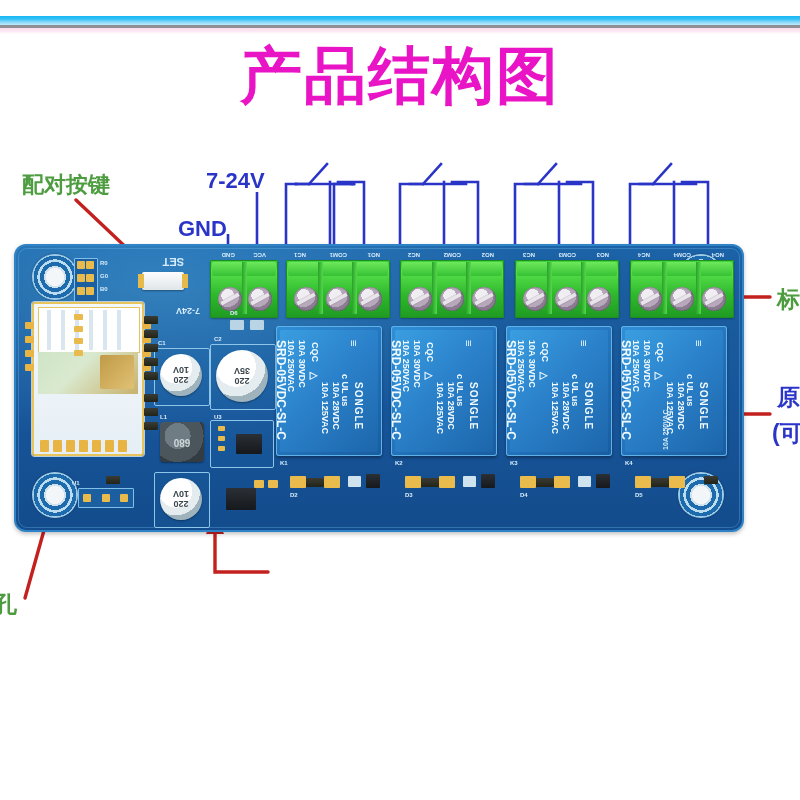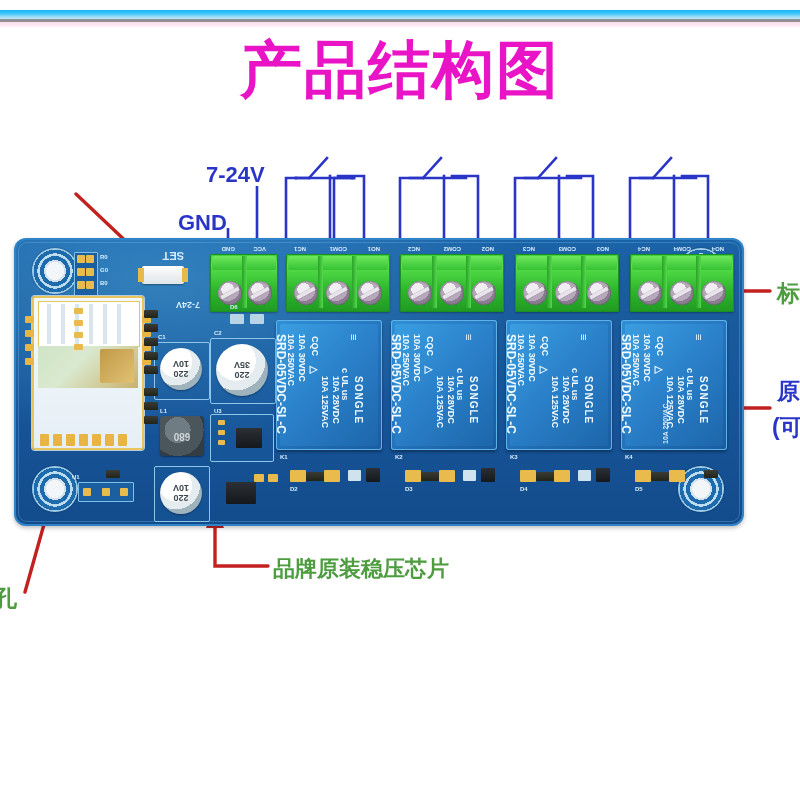--- a/index.html
+++ b/index.html
@@ -1,21 +1,21 @@
 <!DOCTYPE html>
 <html><head>
 <meta charset="utf-8">
 <style>
   html,body{margin:0;padding:0;}
   body{
     width:800px;height:800px;overflow:hidden;position:relative;
     background:#ffffff;
     font-family:"Liberation Sans","DejaVu Sans",sans-serif;
   }
-  .stage{position:absolute;left:0;top:10px;width:800px;height:599px;overflow:hidden;background:#fff;}
+  .stage{position:absolute;left:0;top:16px;width:800px;height:599px;overflow:hidden;background:#fff;}
 
   
   .topbar{position:absolute;left:0;top:0;width:800px;height:9px;
     background:linear-gradient(to bottom,#18b6f5 0%,#35c2f7 35%,#8fd9f7 70%,#bfe9fb 100%);}
   .topbar2{position:absolute;left:0;top:9px;width:800px;height:3px;background:#8e9094;}
   .topbar3{position:absolute;left:0;top:12px;width:800px;height:6px;
     background:linear-gradient(to bottom,#fbdcec 0%,#fdeaf4 60%,#ffffff 100%);}
   .botbar1{position:absolute;left:0;top:789px;width:800px;height:3px;background:#2f7fae;}
   .botbar2{position:absolute;left:0;top:792px;width:800px;height:8px;
     background:linear-gradient(to bottom,#1f6f9e 0%,#2aa9e8 40%,#22b6f7 100%);}
@@ -211,23 +211,23 @@
     </g>
     <g fill="#c3211f">
       <polygon points="160,264 139,253 150,242"></polygon>
       <polygon points="50,490 58,512 40,508"></polygon>
       <polygon points="215,498 206,518 224,518"></polygon>
       <polygon points="692,281 712,272 712,290"></polygon>
       <polygon points="692,398 712,389 712,407"></polygon>
     </g>
   </svg>
 
+  <div class="lbl lbl-green lbl-pair">配对按键</div>
   <div class="lbl lbl-724">7-24V</div>
   <div class="lbl lbl-gnd">GND</div>
-  <div class="lbl lbl-green lbl-reg">品牌原装稳压芯片</div>
   <div class="lbl lbl-green lbl-hole">孔</div>
   <div class="lbl lbl-green lbl-mark">标</div>
   <div class="lbl lbl-orig">原</div>
   <div class="lbl lbl-orig2">(可</div>
 
   <div class="board">
     <div class="silk-edge"></div>
 
     <div class="mhole mh-tl"></div>
     <div class="mhole mh-bl"></div>

